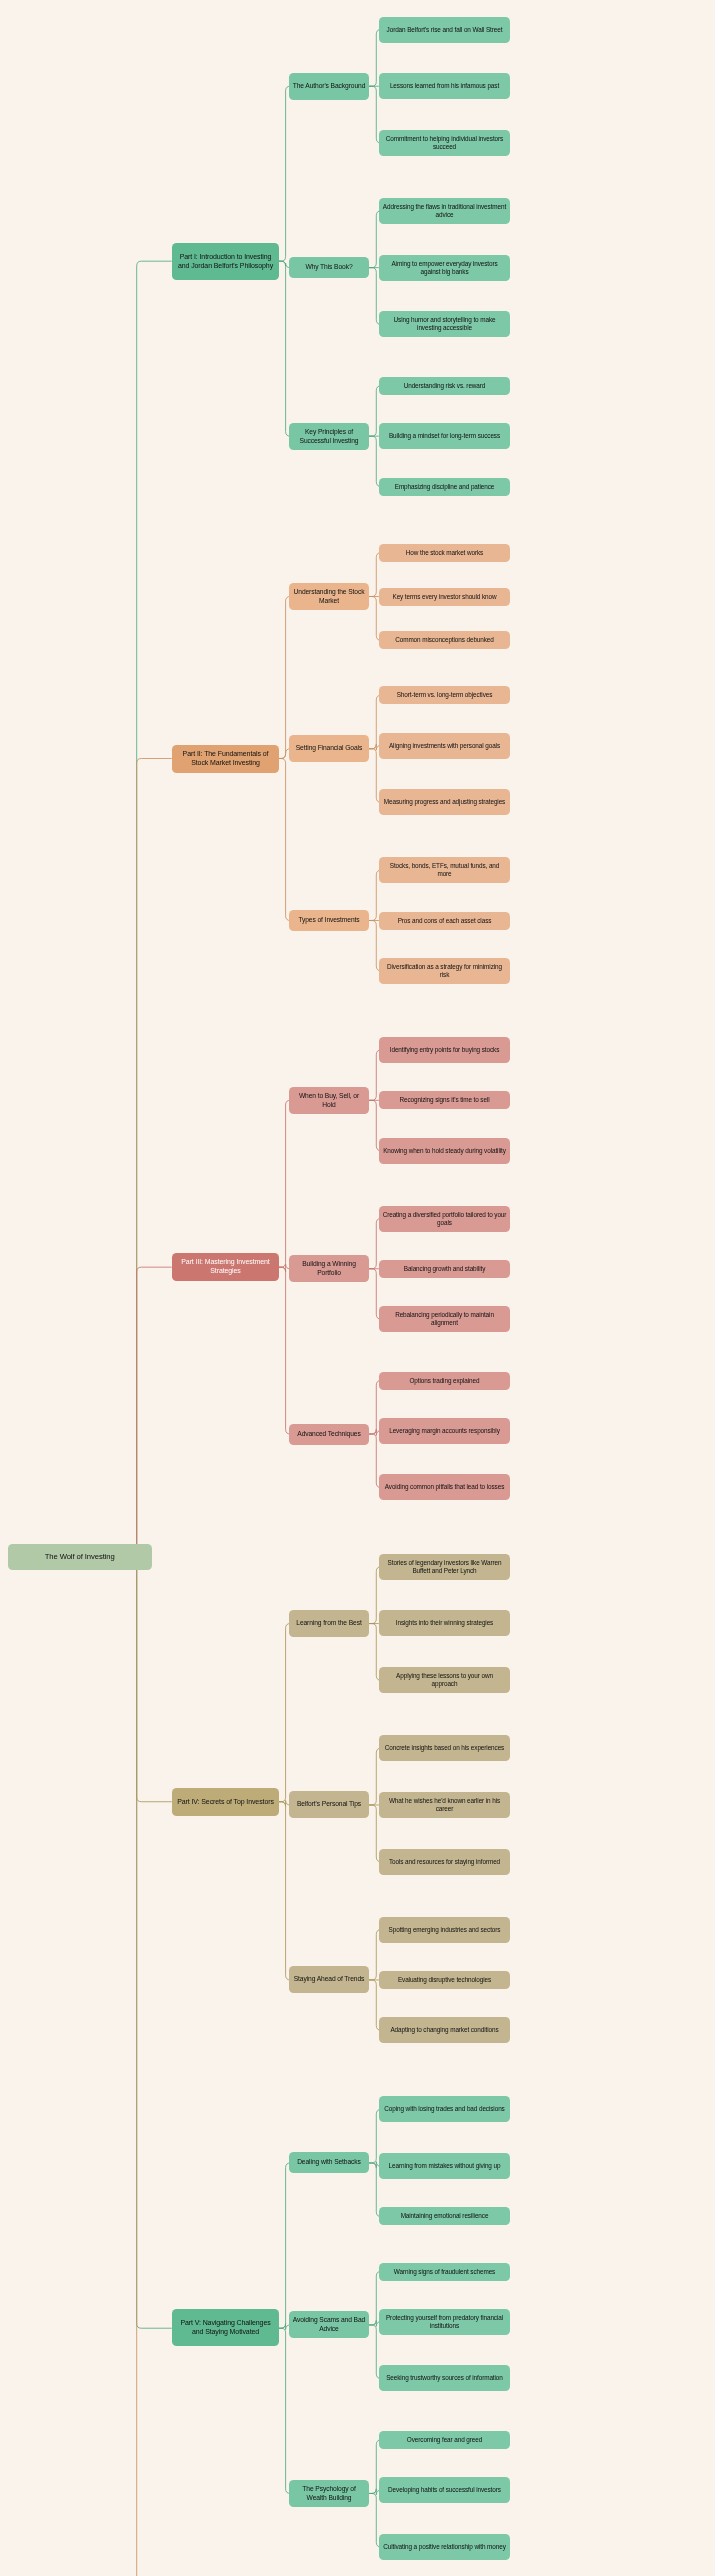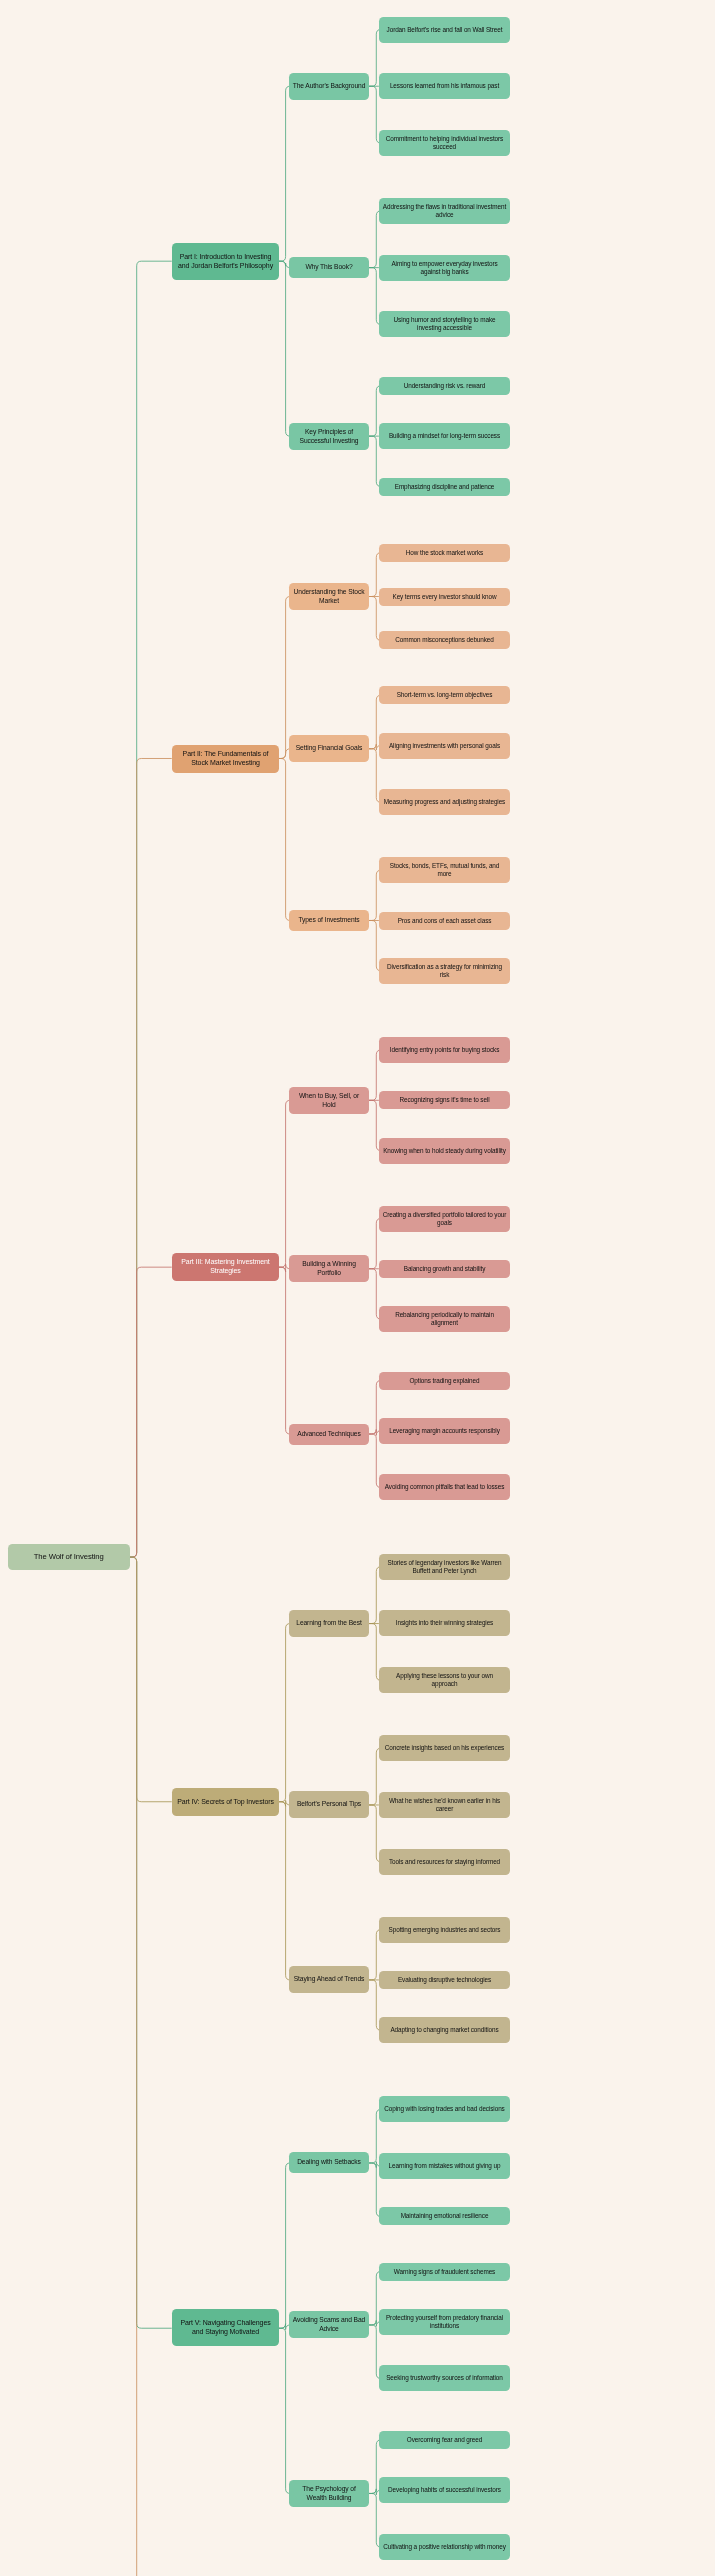--- a/index.html
+++ b/index.html
@@ -107,21 +107,21 @@
       <path d="M 540 5537.226780185758 L 545 5537.226780185758 Q 554 5537.226780185758 554 5528.226780185758 L 554 5543.082817337461 Q 554 5534.082817337461 563 5534.082817337461 L 561 5534.082817337461" fill="none" stroke="#ca8f5e" stroke-width="1.6"></path>
       <path d="M 716 5534.082817337461 L 721 5534.082817337461 Q 730 5534.082817337461 730 5525.082817337461 L 730 5433.044117647059 Q 730 5424.044117647059 739 5424.044117647059 L 735 5424.044117647059" fill="none" stroke="#ca8f5e" stroke-width="1.6"></path>
       <path d="M 716 5534.082817337461 L 735 5534.082817337461" fill="none" stroke="#ca8f5e" stroke-width="1.6"></path>
       <path d="M 716 5534.082817337461 L 721 5534.082817337461 Q 730 5534.082817337461 730 5543.082817337461 L 730 5635.121517027864 Q 730 5644.121517027864 739 5644.121517027864 L 735 5644.121517027864" fill="none" stroke="#ca8f5e" stroke-width="1.6"></path>
       <path d="M 540 5537.226780185758 L 545 5537.226780185758 Q 554 5537.226780185758 554 5546.226780185758 L 554 5877.206656346749 Q 554 5886.206656346749 563 5886.206656346749 L 561 5886.206656346749" fill="none" stroke="#ca8f5e" stroke-width="1.6"></path>
       <path d="M 716 5886.206656346749 L 721 5886.206656346749 Q 730 5886.206656346749 730 5877.206656346749 L 730 5785.167956656346 Q 730 5776.167956656346 739 5776.167956656346 L 735 5776.167956656346" fill="none" stroke="#ca8f5e" stroke-width="1.6"></path>
       <path d="M 716 5886.206656346749 L 735 5886.206656346749" fill="none" stroke="#ca8f5e" stroke-width="1.6"></path>
       <path d="M 716 5886.206656346749 L 721 5886.206656346749 Q 730 5886.206656346749 730 5895.206656346749 L 730 5987.245356037151 Q 730 5996.245356037151 739 5996.245356037151 L 735 5996.245356037151" fill="none" stroke="#ca8f5e" stroke-width="1.6"></path>
     </svg>
   <div id="nodes">
-      <div class="node root" style="left: 7.7px; top: 1544px; width: 122px; height: 26px; background: rgb(178, 201, 168);">The Wolf of Investing</div>
+      <div class="node root" style="left: 7.7px; top: 1544px; width: 144px; height: 26px; background: rgb(178, 201, 168);">The Wolf of Investing</div>
       <div class="node l1" style="left: 172px; top: 243px; width: 107px; height: 37px; background: rgb(95, 185, 145);">Part I: Introduction to Investing and Jordan Belfort's Philosophy</div>
       <div class="node l2" style="left: 289px; top: 73px; width: 80px; height: 27px; background: rgb(121, 198, 164);">The Author's Background</div>
       <div class="node l3" style="left: 379px; top: 16.6px; width: 131px; height: 26px; background: rgb(124, 200, 167);">Jordan Belfort's rise and fall on Wall Street</div>
       <div class="node l3" style="left: 379px; top: 73px; width: 131px; height: 26px; background: rgb(124, 200, 167);">Lessons learned from his infamous past</div>
       <div class="node l3" style="left: 379px; top: 130px; width: 131px; height: 26px; background: rgb(124, 200, 167);">Commitment to helping individual investors succeed</div>
       <div class="node l2" style="left: 289px; top: 257px; width: 80px; height: 20.6px; background: rgb(121, 198, 164);">Why This Book?</div>
       <div class="node l3" style="left: 379px; top: 198px; width: 131px; height: 26px; background: rgb(124, 200, 167);">Addressing the flaws in traditional investment advice</div>
       <div class="node l3" style="left: 379px; top: 255px; width: 131px; height: 26px; background: rgb(124, 200, 167);">Aiming to empower everyday investors against big banks</div>
       <div class="node l3" style="left: 379px; top: 311px; width: 131px; height: 26px; background: rgb(124, 200, 167);">Using humor and storytelling to make investing accessible</div>
       <div class="node l2" style="left: 289px; top: 423px; width: 80px; height: 27px; background: rgb(121, 198, 164);">Key Principles of Successful Investing</div>

